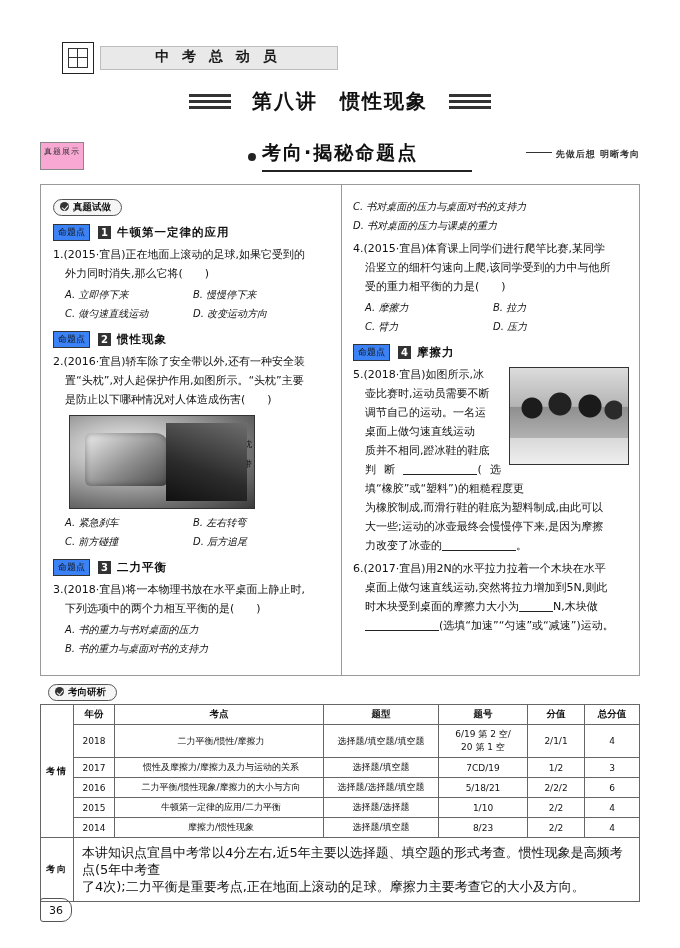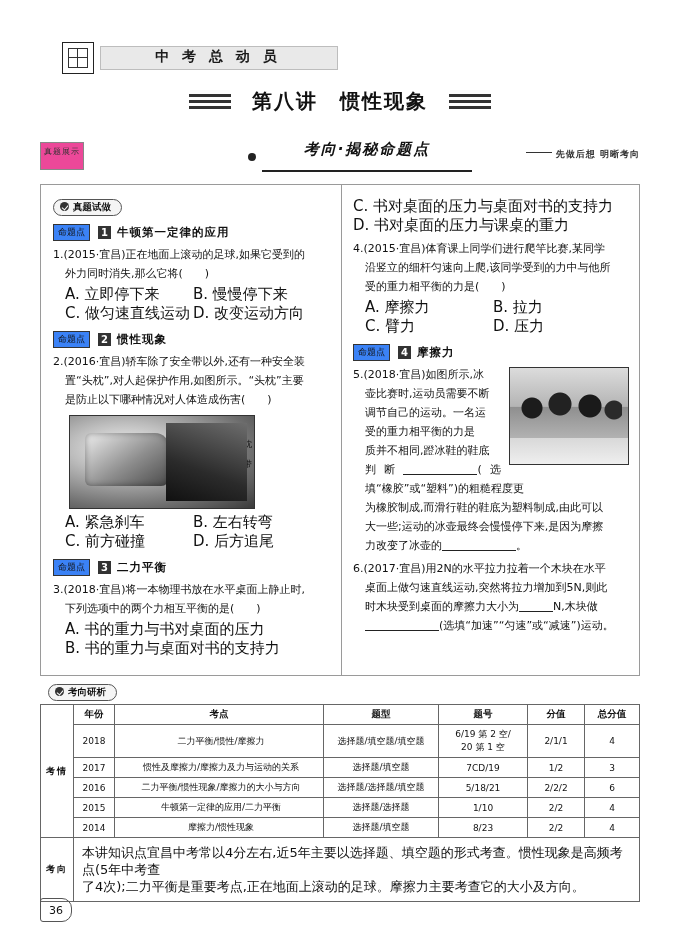--- a/index.html
+++ b/index.html
@@ -46,29 +46,29 @@
     text-align:center;font-size:20px;font-weight:bold;letter-spacing:2px;
   }
   .chap .bars{display:inline-block;vertical-align:middle;}
   .bar{display:block;width:42px;height:3px;background:#333;margin:3px 0;}
   .chap-text{display:inline-block;vertical-align:middle;padding:0 12px;}
 
   
   .sec-banner{position:absolute;left:40px;top:140px;width:600px;height:34px;}
   .sec-left{
     position:absolute;left:0;top:2px;width:44px;height:28px;
-    border:1px solid #888;background:#ec4899;
+    border:1px solid #888;background:#f9a8d4;
     font-size:8px;line-height:9px;text-align:center;color:#333;
     padding-top:4px;box-sizing:border-box;letter-spacing:1px;
   }
   .sec-dot{position:absolute;left:208px;top:13px;width:8px;height:8px;border-radius:50%;background:#222;}
   .sec-title{
     position:absolute;left:222px;top:0;width:210px;height:30px;
     border-bottom:2px solid #222;
-    font-size:15px;font-weight:bold;letter-spacing:2px;text-align:center;font-style:italic;
+    font-size:19px;font-weight:bold;letter-spacing:2px;
   }
   .sec-right{
     position:absolute;right:0;top:8px;font-size:9px;color:#333;letter-spacing:1px;font-weight:bold;
   }
   .sec-right .dash{display:inline-block;width:26px;height:1px;background:#333;vertical-align:4px;margin-right:4px;}
 
   
   .cols{
     position:absolute;left:40px;top:184px;width:600px;height:492px;
     border:1px solid #9a9a9a;
@@ -95,21 +95,21 @@
     white-space:nowrap;letter-spacing:0;
   }
   .kp-num{
     display:inline-block;background:#333;color:#fff;font-size:10px;font-weight:bold;
     width:13px;height:13px;line-height:13px;text-align:center;margin-left:2px;
   }
   .kp-title{font-size:11.5px;font-weight:bold;letter-spacing:1px;}
 
   .q{font-size:11px;line-height:19px;margin:4px 0 2px 0;text-align:justify;}
   .q .ind{display:block;}
-  .opts{font-size:15px;line-height:19px;}
+  .opts{font-size:10px;line-height:19px;font-style:italic;}
   .opt-row{display:flex;}
   .opt-row .o1{width:128px;}
   .opt-line{padding-left:12px;}
 
   .figure{
     margin:6px 0 4px 16px;border:1px solid #333;position:relative;background:#cfcfcf;
   }
   .fig-car{width:184px;height:92px;overflow:hidden;
     background:
       radial-gradient(ellipse at 30% 35%,#f2f2f2 0%,#bdbdbd 30%,#6e6e6e 70%,#3a3a3a 100%),
@@ -304,21 +304,21 @@
           <span class="kp-num">4</span>
         <span class="kp-title">摩擦力</span>
       </div>
 
       <div class="figure fig-ice figright"></div>
 
       <div class="q">
         <span class="ind">5.(2018·宜昌)如图所示,冰</span>
         <span class="ind opt-line">壶比赛时,运动员需要不断</span>
         <span class="ind opt-line">调节自己的运动。一名运</span>
-        <span class="ind opt-line">受的重力相平衡的力是</span>
+        <span class="ind opt-line">桌面上做匀速直线运动</span>
         <span class="ind opt-line">质并不相同,蹬冰鞋的鞋底</span>
         <span class="ind opt-line">
           <span>判断</span><span class="blank lg"></span><span>(选填“橡胶”或“塑料”)的粗糙程度更</span>
         </span>
         <span class="ind opt-line">为橡胶制成,而滑行鞋的鞋底为塑料制成,由此可以</span>
         <span class="ind opt-line">大一些;运动的冰壶最终会慢慢停下来,是因为摩擦</span>
         <span class="ind opt-line">
           <span>力改变了冰壶的</span><span class="blank lg"></span><span>。</span>
         </span>
       </div>

